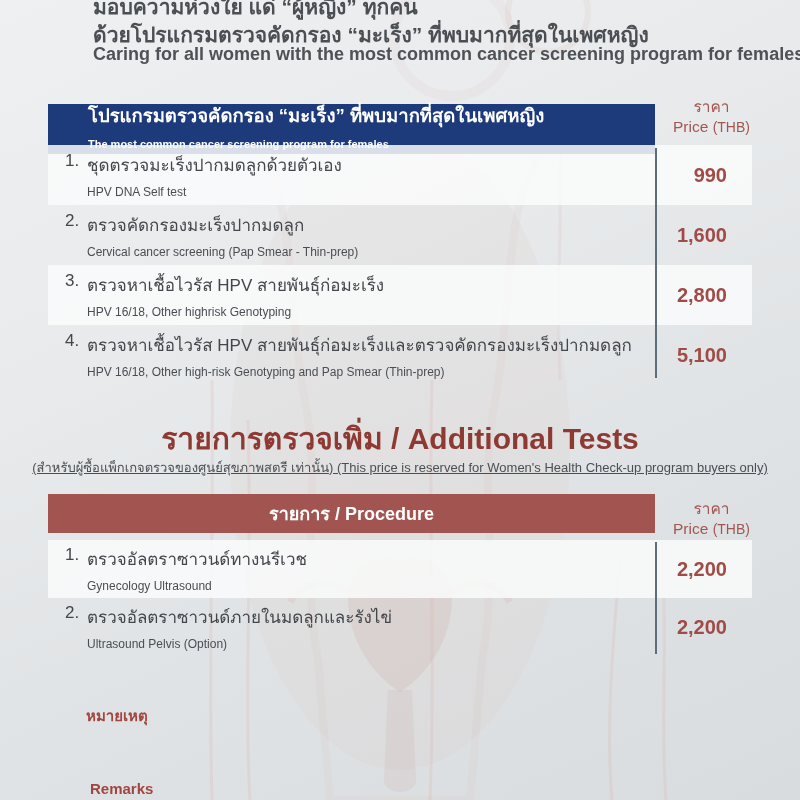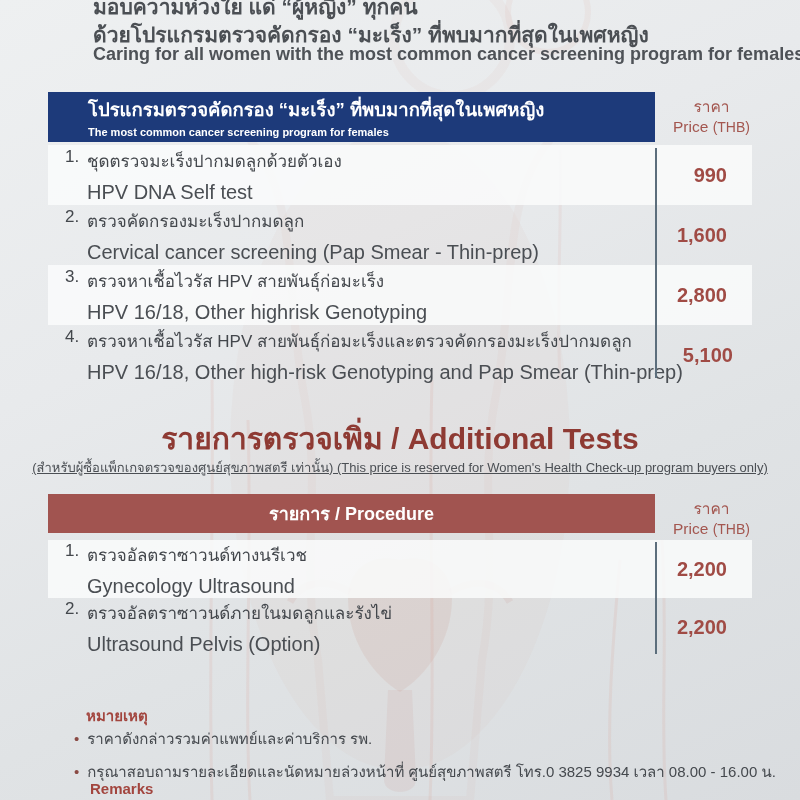--- a/index.html
+++ b/index.html
@@ -10,41 +10,41 @@
     color:#42464b;
   }
   .watermark{position:absolute;inset:0;pointer-events:none;}
   
   .intro-line{position:absolute;left:93px;white-space:nowrap;color:#4b4f54;}
   .intro-th1{top:-10px;font-size:21px;font-weight:700;}
   .intro-th2{top:18px;font-size:21px;font-weight:700;}
   .intro-en{top:44px;font-size:18px;font-weight:700;color:#4e5257;}
   
   .t1-bar{
-    position:absolute;left:48px;top:92px;width:607px;height:50px;background:#1d3a7a;
-    box-sizing:border-box;padding-left:40px;display:flex;flex-direction:column;justify-content:flex-end;color:#ffffff;
+    position:absolute;left:48px;top:104px;width:607px;height:50px;background:#1d3a7a;
+    box-sizing:border-box;padding-left:40px;display:flex;flex-direction:column;justify-content:space-between;color:#ffffff;
   }
   .t1-bar .bar-th{font-size:18.5px;font-weight:700;line-height:24px;white-space:nowrap;}
   .t1-bar .bar-en{font-size:11px;font-weight:700;line-height:20px;white-space:nowrap;}
   .price-head{position:absolute;left:655px;width:113px;text-align:center;color:#a3564f;line-height:20px;font-size:15.5px;}
   .price-head .unit{font-size:14px;}
   .ph1{top:97px;}
   .ph2{top:499px;}
   
   .rows{position:absolute;left:48px;width:704px;}
   .t1-rows{top:145px;}
   .t2-rows{top:540px;}
   .row{display:flex;align-items:center;position:relative;box-sizing:border-box;}
   .t1-rows .row{height:60px;}
   .t2-rows .row{height:58px;}
   .row.alt{background:rgba(250,251,252,0.85);}
   .cell-main{flex:1;display:grid;grid-template-columns:22px 1fr;padding-left:17px;}
   .row-num{grid-column:1;font-size:17px;color:#43474c;}
   .row-th{grid-column:2;font-size:17px;color:#43474c;white-space:nowrap;}
-  .row-en{grid-column:2;font-size:20px;color:#4a4e53;margin-top:7px;white-space:nowrap;}
+  .row-en{grid-column:2;font-size:12px;color:#4a4e53;margin-top:7px;white-space:nowrap;}
   .cell-price{width:97px;box-sizing:border-box;text-align:right;padding-right:25px;font-size:20px;font-weight:700;color:#a04b45;}
   .vline{position:absolute;width:2px;background:#5c6e7c;left:655px;}
   .vline1{top:148px;height:230px;}
   .vline2{top:542px;height:112px;}
   
   .add-title{position:absolute;top:415px;left:0;right:0;text-align:center;font-size:30px;font-weight:700;color:#8e3a33;}
   .add-sub{position:absolute;top:457px;left:0;right:0;text-align:center;font-size:13px;color:#4b4f54;white-space:nowrap;text-decoration:underline;}
   .t2-bar{
     position:absolute;left:48px;top:494px;width:607px;height:39px;background:#a15450;
     display:flex;align-items:center;justify-content:center;color:#fff;font-size:18px;font-weight:700;text-align:center;
@@ -147,19 +147,15 @@
         <span class="row-num">2.</span>
         <span class="row-th">ตรวจอัลตราซาวนด์ภายในมดลูกและรังไข่</span>
         <span class="row-en">Ultrasound Pelvis (Option)</span>
       </div>
       <div class="cell-price">2,200</div>
     </div>
   </div>
   <div class="vline vline2"></div>
 
   <div class="note-title">หมายเหตุ</div>
-  <div class="note-list">
-    <div class="note-item"><span class="dot">•</span><span>ราคาดังกล่าวรวมค่าแพทย์และค่าบริการ รพ.</span></div>
-    <div class="note-item"><span class="dot">•</span><span>กรุณาสอบถามรายละเอียดและนัดหมายล่วงหน้าที่ ศูนย์สุขภาพสตรี โทร.0 3825 9934 เวลา 08.00 - 16.00 น.</span></div>
-  </div>
   <div class="remarks">Remarks</div>
 
 </div>
 
 </body></html>

